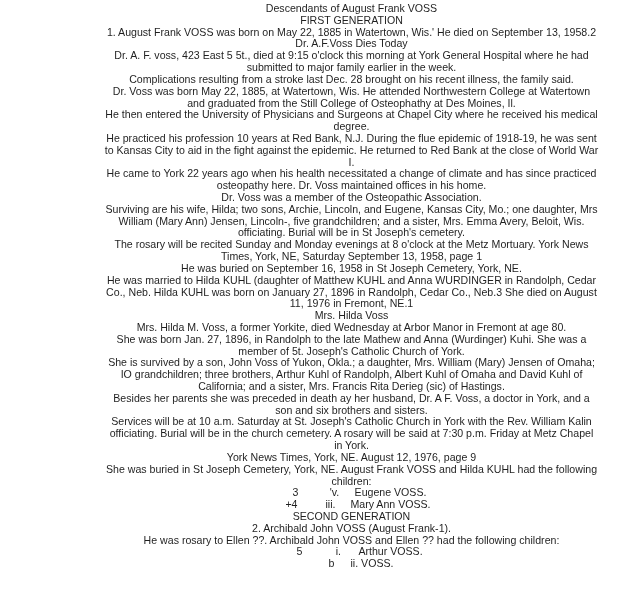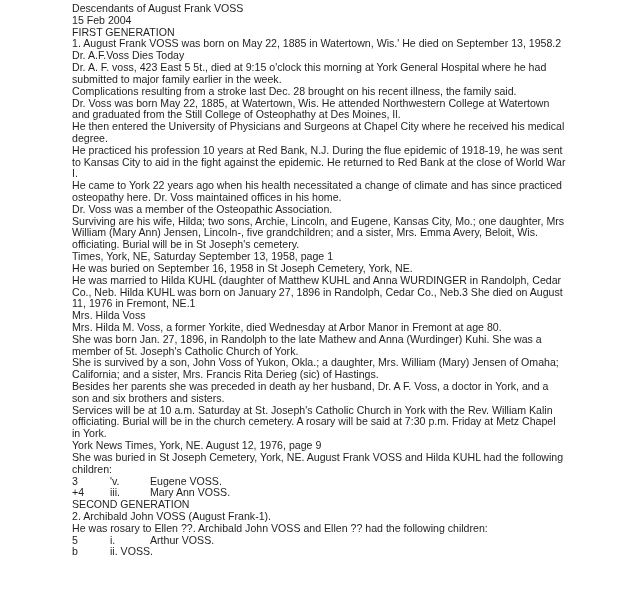--- a/index.html
+++ b/index.html
@@ -16,60 +16,62 @@
     padding: 3px 4px 0 72px;
     font-family: "Liberation Sans", "DejaVu Sans", sans-serif;
     font-size: 10.6px;
     line-height: 11.82px;
     color: #1f1f1f;
     -webkit-font-smoothing: antialiased;
   }
   .ln {
     white-space: pre;
     height: 11.82px;
+    text-align: center;
   }
   .c1 { display: inline-block; width: 38px; }
   .c2 { display: inline-block; width: 40px; }
   .c3 { display: inline; }
 </style>
 </head>
 <body>
 
 <div class="page">
   <div class="ln">Descendants of August Frank VOSS</div>
-  <div class="ln">15 Feb 2004</div>
   <div class="ln">FIRST GENERATION</div>
   <div class="ln">1. August Frank VOSS was born on May 22, 1885 in Watertown, Wis.' He died on September 13, 1958.2</div>
   <div class="ln">Dr. A.F.Voss Dies Today</div>
   <div class="ln">Dr. A. F. voss, 423 East 5 5t., died at 9:15 o'clock this morning at York General Hospital where he had</div>
   <div class="ln">submitted to major family earlier in the week.</div>
   <div class="ln">Complications resulting from a stroke last Dec. 28 brought on his recent illness, the family said.</div>
   <div class="ln">Dr. Voss was born May 22, 1885, at Watertown, Wis. He attended Northwestern College at Watertown</div>
   <div class="ln">and graduated from the Still College of Osteophathy at Des Moines, Il.</div>
   <div class="ln">He then entered the University of Physicians and Surgeons at Chapel City where he received his medical</div>
   <div class="ln">degree.</div>
   <div class="ln">He practiced his profession 10 years at Red Bank, N.J. During the flue epidemic of 1918-19, he was sent</div>
   <div class="ln">to Kansas City to aid in the fight against the epidemic. He returned to Red Bank at the close of World War</div>
   <div class="ln">I.</div>
   <div class="ln">He came to York 22 years ago when his health necessitated a change of climate and has since practiced</div>
   <div class="ln">osteopathy here. Dr. Voss maintained offices in his home.</div>
   <div class="ln">Dr. Voss was a member of the Osteopathic Association.</div>
   <div class="ln">Surviving are his wife, Hilda; two sons, Archie, Lincoln, and Eugene, Kansas City, Mo.; one daughter, Mrs</div>
   <div class="ln">William (Mary Ann) Jensen, Lincoln-, five grandchildren; and a sister, Mrs. Emma Avery, Beloit, Wis.</div>
   <div class="ln">officiating. Burial will be in St Joseph's cemetery.</div>
+  <div class="ln">The rosary will be recited Sunday and Monday evenings at 8 o'clock at the Metz Mortuary. York News</div>
   <div class="ln">Times, York, NE, Saturday September 13, 1958, page 1</div>
   <div class="ln">He was buried on September 16, 1958 in St Joseph Cemetery, York, NE.</div>
   <div class="ln">He was married to Hilda KUHL (daughter of Matthew KUHL and Anna WURDINGER in Randolph, Cedar</div>
   <div class="ln">Co., Neb. Hilda KUHL was born on January 27, 1896 in Randolph, Cedar Co., Neb.3 She died on August</div>
   <div class="ln">11, 1976 in Fremont, NE.1</div>
   <div class="ln">Mrs. Hilda Voss</div>
   <div class="ln">Mrs. Hilda M. Voss, a former Yorkite, died Wednesday at Arbor Manor in Fremont at age 80.</div>
   <div class="ln">She was born Jan. 27, 1896, in Randolph to the late Mathew and Anna (Wurdinger) Kuhi. She was a</div>
   <div class="ln">member of 5t. Joseph's Catholic Church of York.</div>
   <div class="ln">She is survived by a son, John Voss of Yukon, Okla.; a daughter, Mrs. William (Mary) Jensen of Omaha;</div>
+  <div class="ln">IO grandchildren; three brothers, Arthur Kuhl of Randolph, Albert Kuhl of Omaha and David Kuhl of</div>
   <div class="ln">California; and a sister, Mrs. Francis Rita Derieg (sic) of Hastings.</div>
   <div class="ln">Besides her parents she was preceded in death ay her husband, Dr. A F. Voss, a doctor in York, and a</div>
   <div class="ln">son and six brothers and sisters.</div>
   <div class="ln">Services will be at 10 a.m. Saturday at St. Joseph's Catholic Church in York with the Rev. William Kalin</div>
   <div class="ln">officiating. Burial will be in the church cemetery. A rosary will be said at 7:30 p.m. Friday at Metz Chapel</div>
   <div class="ln">in York.</div>
   <div class="ln">York News Times, York, NE. August 12, 1976, page 9</div>
   <div class="ln">She was buried in St Joseph Cemetery, York, NE. August Frank VOSS and Hilda KUHL had the following</div>
   <div class="ln">children:</div>
 

